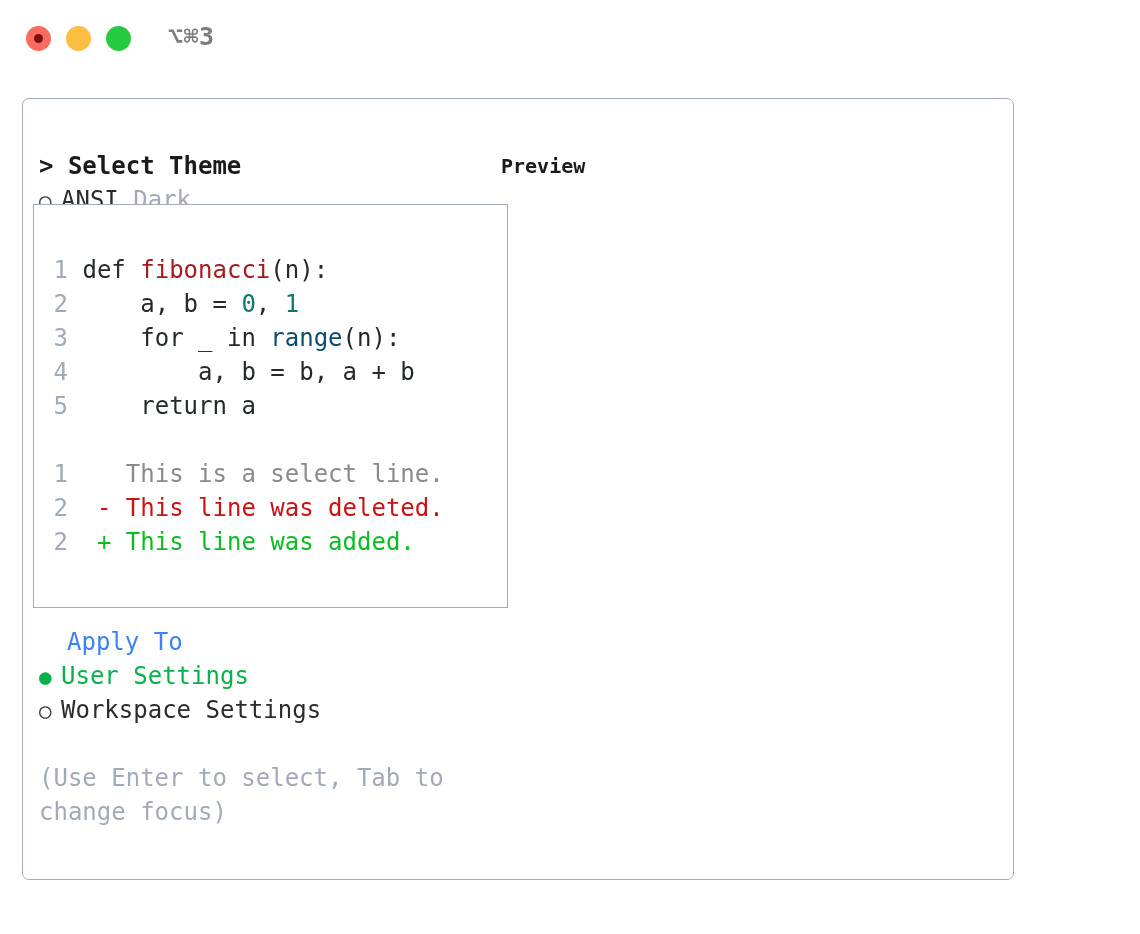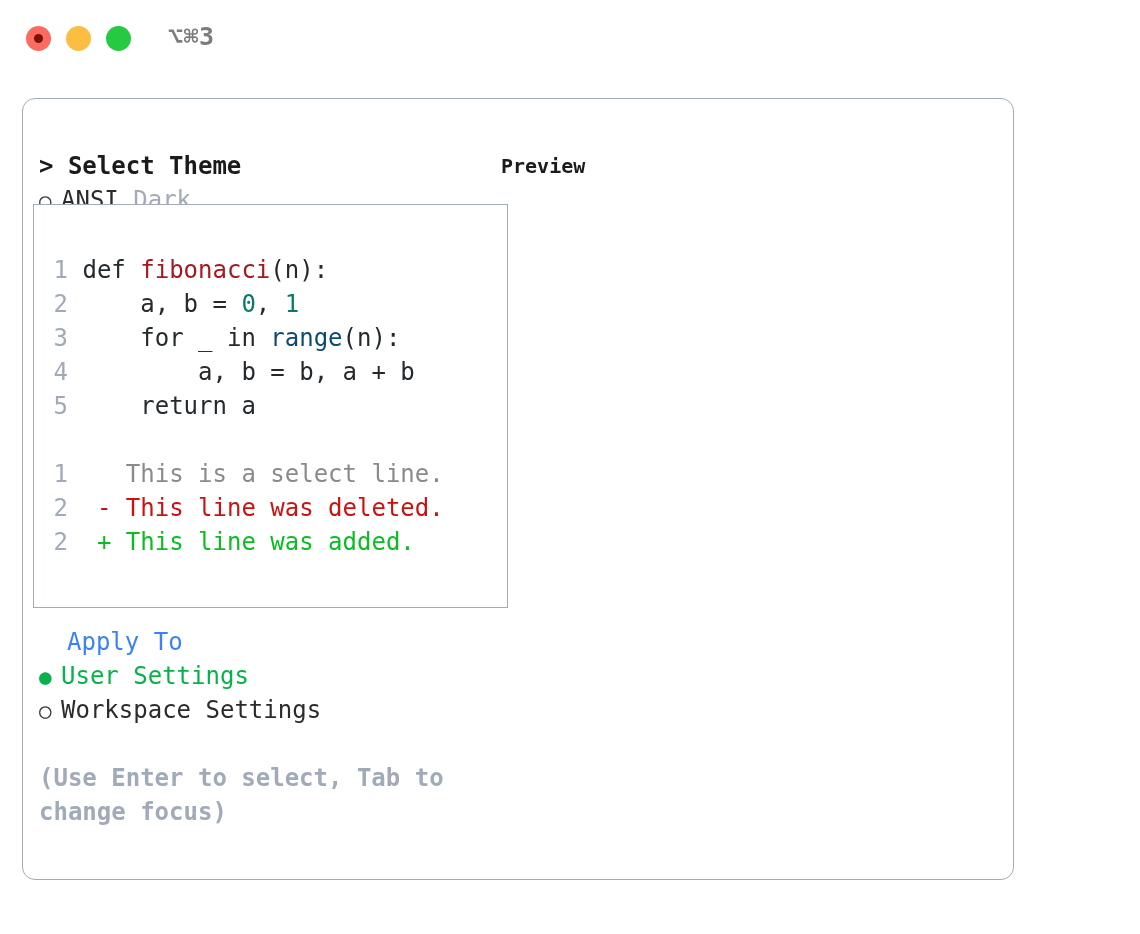--- a/index.html
+++ b/index.html
@@ -62,21 +62,21 @@
   }
 
   
   #panel {
     position: absolute;
     left: 22px;
     top: 98px;
     width: 992px;
     height: 782px;
     border: 1.5px solid #a3abb9;
-    border-radius: 13px;
+    border-radius: 7px;
     background: #ffffff;
     box-sizing: border-box;
     padding-left: 9px;
   }
 
   
   #theme-column {
     position: absolute;
     left: 16px;
     top: 50px;
@@ -130,21 +130,20 @@
   
   #hint {
     position: absolute;
     left: 16px;
     top: 662px;
     width: 410px;
     font-size: 24px;
     line-height: 34px;
     color: #a1aab8;
     white-space: pre-wrap;
-    font-weight: bold;
   }
 
   
   #preview-column {
     position: absolute;
     left: 478px;
     top: 50px;
     width: 500px;
   }
   #preview-title {

